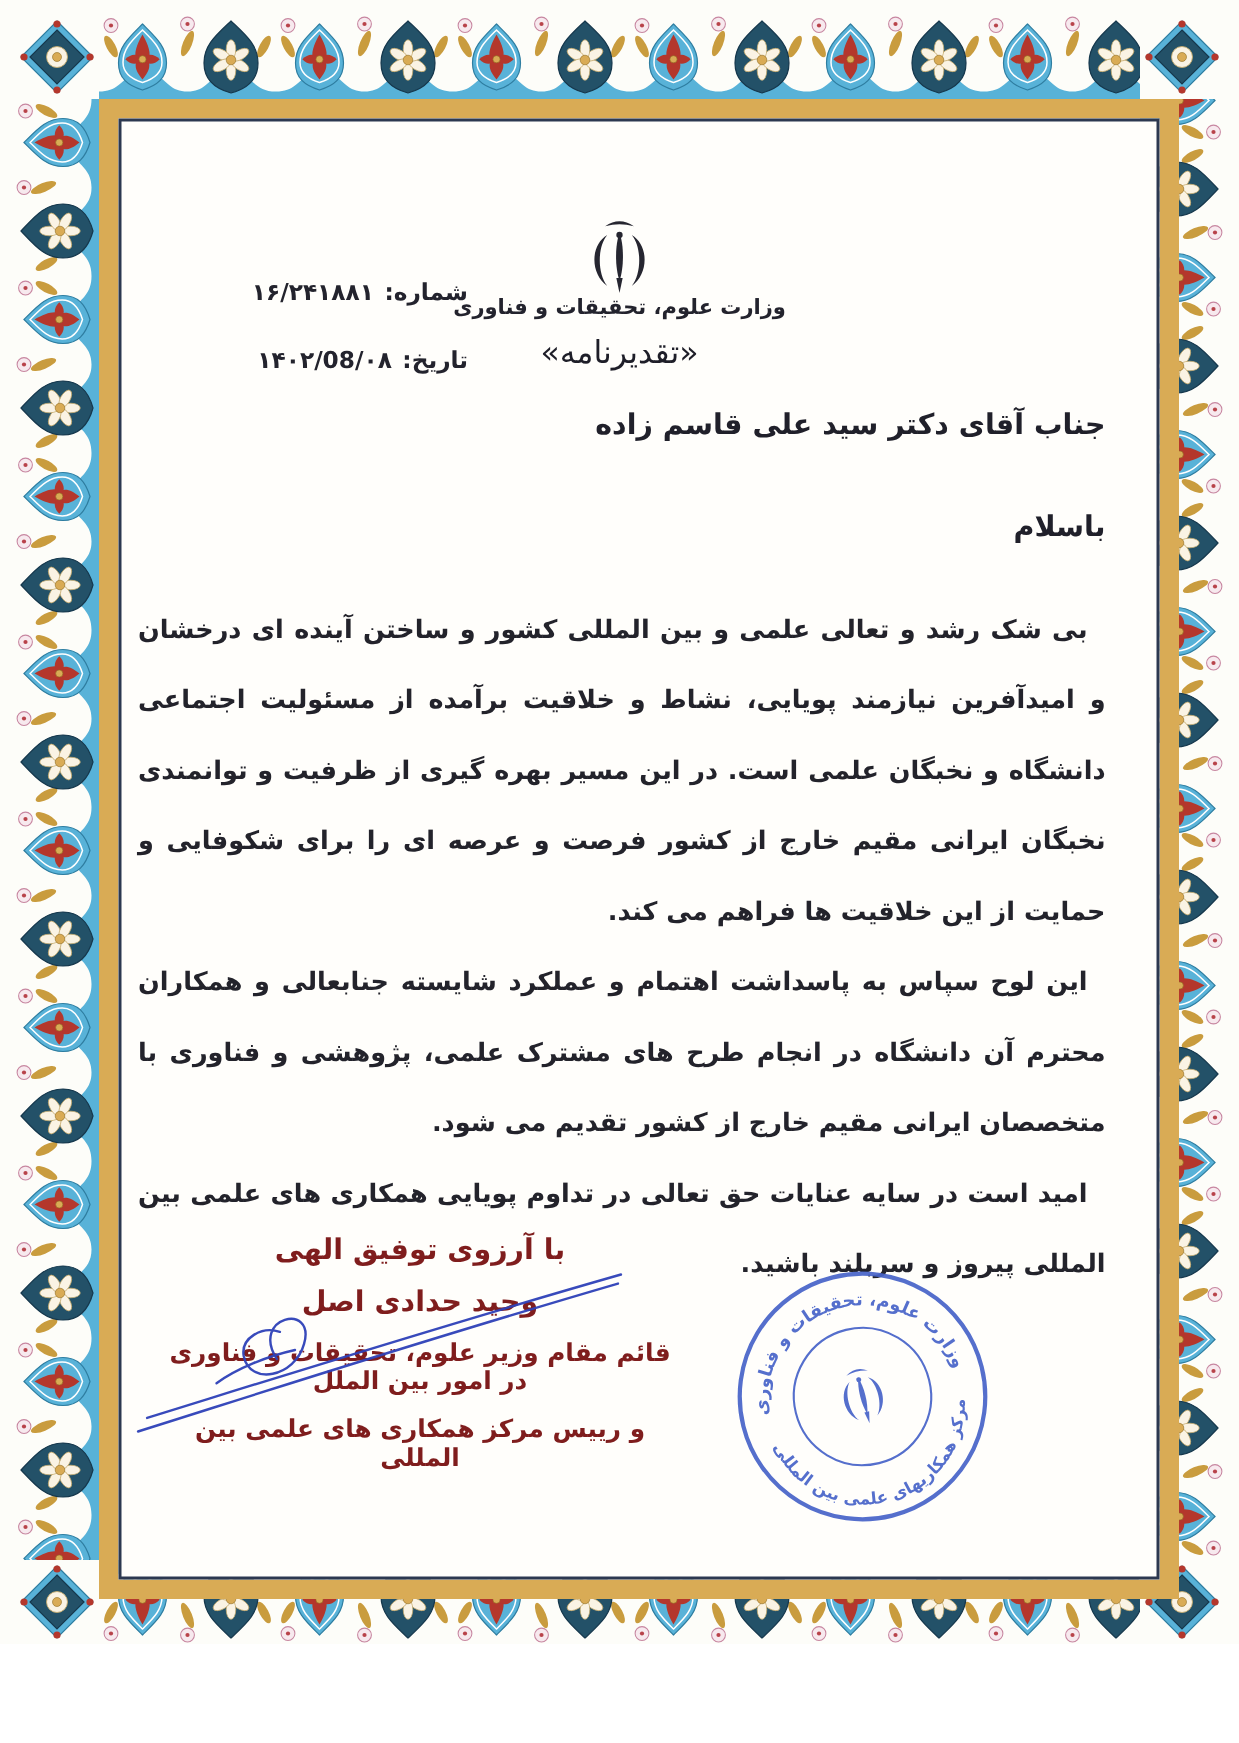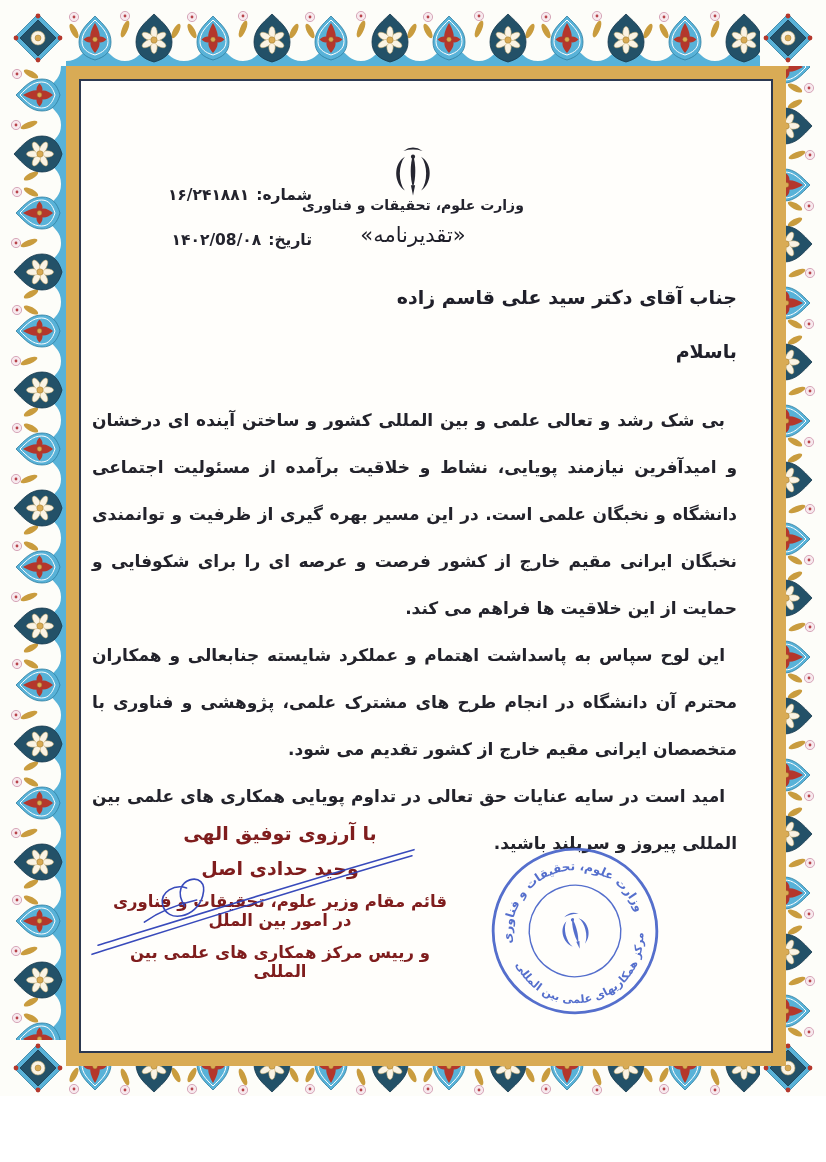--- a/index.html
+++ b/index.html
@@ -11,21 +11,21 @@
                  border:13px solid #d9ab55;}
   .content-line{position:absolute;inset:0;border:2.5px solid #2c3850;background:#fffefb;}
   .center-col{left:0;right:0;text-align:center;}
   .ministry{top:197px;font-size:14px;font-weight:bold;color:#23232d;}
   .doc-title{top:223px;font-size:21px;font-weight:normal;color:#1e1e28;}
   .emblem-top{left:391px;top:144px;width:44px;height:54px;color:#262630;}
   .meta{right:514px;display:flex;direction:rtl;gap:7px;font-size:15.5px;font-weight:bold;color:#23232d;}
   .meta-number{top:186px;}
   .meta-date{top:231px;}
   .rline{right:89px;direction:rtl;font-size:19px;font-weight:bold;color:#20202a;white-space:nowrap;}
-  .r1{top:286px;}
+  .r1{top:272px;}
   .r2{top:309px;}
   .r2 sup{font-size:11px;}
   .salutation{top:340px;margin-left:31px;}
   .body-text{top:397px;right:89px;left:92px;direction:rtl;text-align:justify;
              font-size:17px;line-height:47px;font-weight:bold;color:#23232b;}
   .body-text p{margin:0;text-indent:12px;}
   .sig-block{top:822px;left:105px;width:350px;text-align:center;direction:rtl;
              font-weight:bold;color:#7f1d1d;}
   .sig-wish{font-size:19px;margin-bottom:13px;}
   .sig-name{font-size:19px;margin-bottom:13px;}

